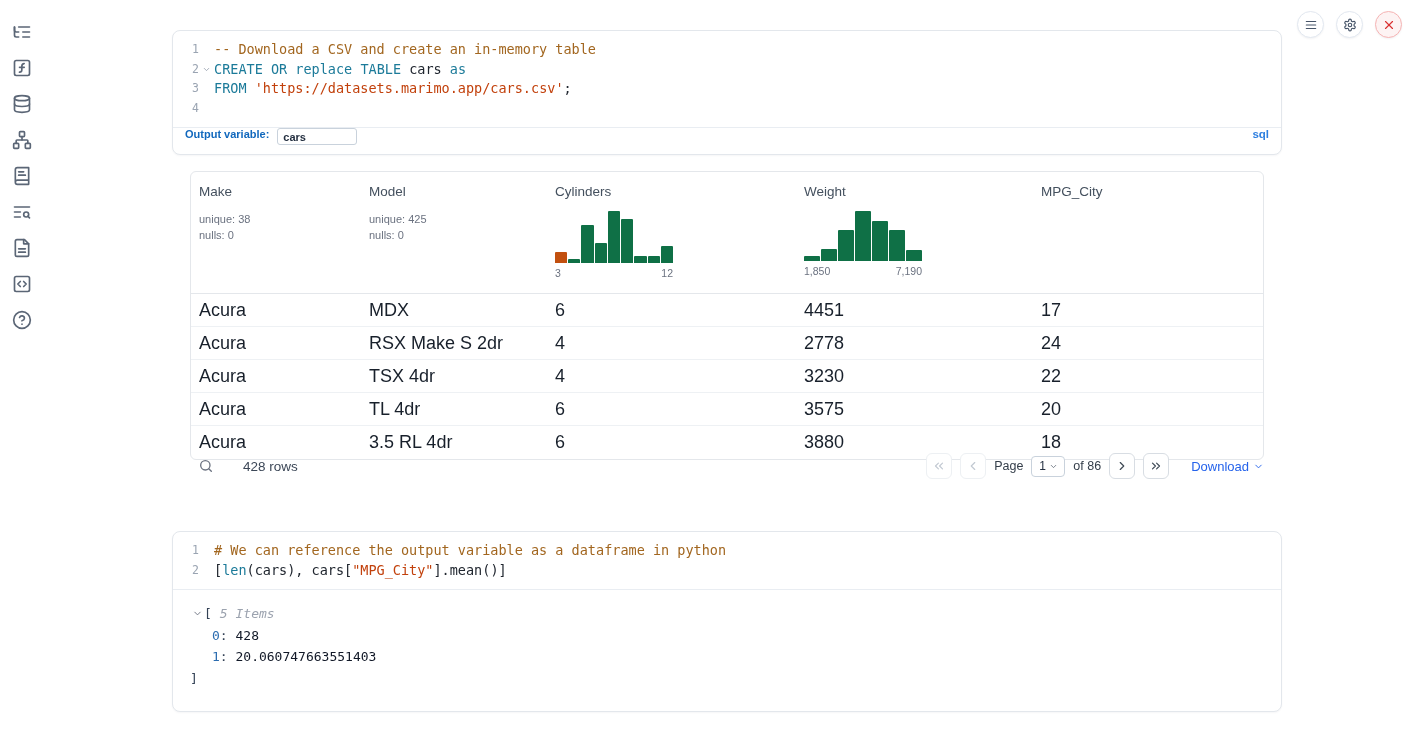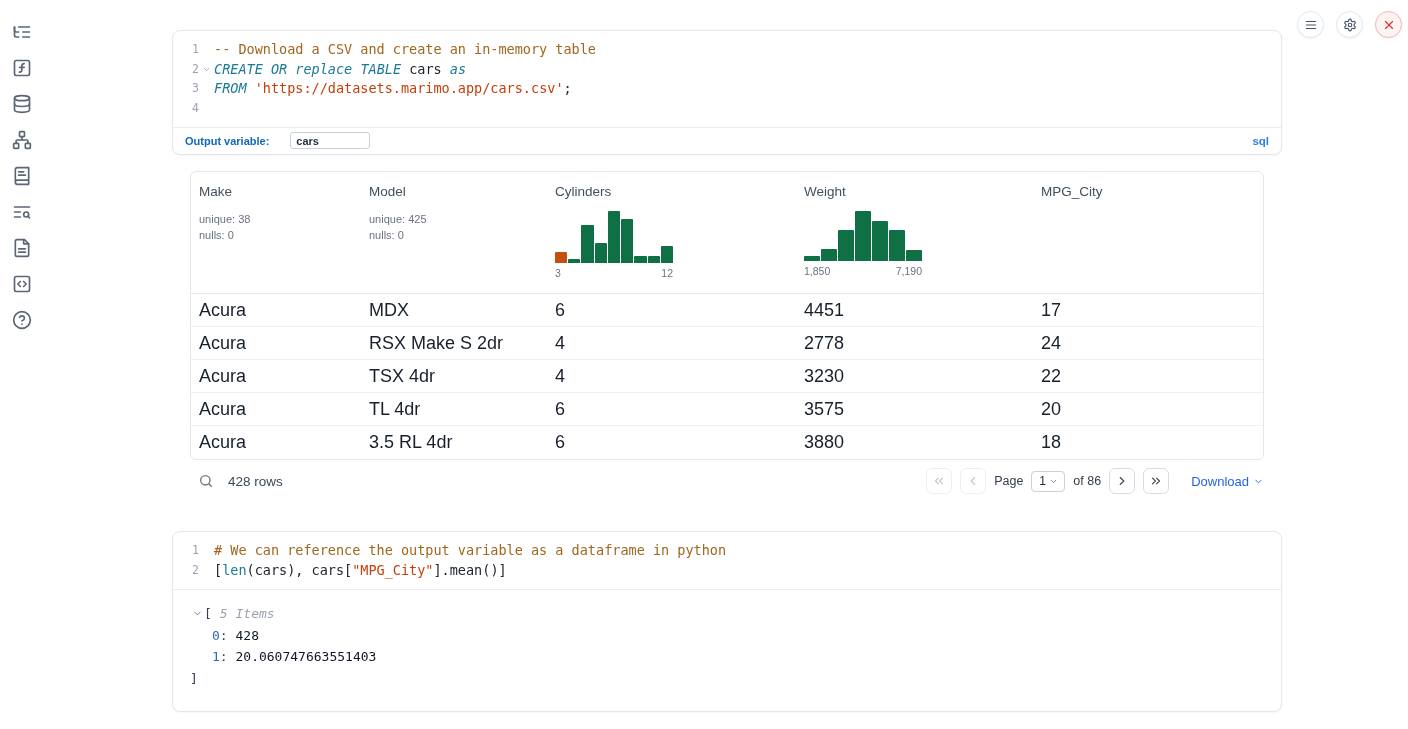--- a/index.html
+++ b/index.html
@@ -27,28 +27,28 @@
   .cell2 { top:531px; height:181px; }
 
   
   .code { font-family:"DejaVu Sans Mono", monospace; font-size:13.5px; line-height:19.5px;
     padding:9px 0; color:var(--plain); cursor:text; }
   .code-line { display:flex; white-space:pre; }
   .gutter { width:26px; flex:none; text-align:right; color:#9aa4b2;
     font-size:11.5px; line-height:19.5px; user-select:none; }
   .fold { width:15px; flex:none; display:flex; align-items:center; justify-content:center; color:#8b95a5; }
   .fold svg { width:9px; height:9px; }
-  .tok-kw  { color:var(--kw);font-style:italic; }
+  .tok-kw  { color:var(--kw); }
   .tok-com { color:var(--com); }
   .tok-str { color:var(--str); }
   .tok-fn  { color:var(--kw); }
   .tok-p   { color:var(--plain); }
 
   .cell-footer { height:26px; border-top:1px solid #e9edf2; display:flex;
-    align-items:center; padding:0 12px;gap:13px; }
+    align-items:flex-start; padding:0 12px; }
   .ov-label { font-size:11px; font-weight:700; color:var(--accent); }
   .ov-input { margin-left:8px; width:80px; height:17px; border:1px solid #c9d2dc;
     border-radius:3px; font-size:11px; font-weight:700; color:#253041; padding:0 5px;
     font-family:"Liberation Sans",sans-serif; }
   .lang-badge { margin-left:auto; font-size:11.5px; font-weight:600; color:var(--badge); }
 
   
   .table-card { position:absolute; top:171px; left:18px; width:1074px; height:289px;
     border:1px solid #e4e7eb; border-radius:6px; background:#fff; overflow:hidden; }
   .table-header { display:grid; grid-template-columns:170px 186px 249px 237px 1fr;
@@ -61,22 +61,22 @@
   .hist-bar { flex:1; background:var(--green); border-radius:1px 1px 0 0; }
   .hist-bar.hl { background:var(--hl); }
   .hist-labels { display:flex; justify-content:space-between; width:118px;
     margin-top:4px; font-size:10.5px; color:#6b7280; }
   .tr { display:grid; grid-template-columns:170px 186px 249px 237px 1fr;
     height:33px; align-items:center; border-bottom:1px solid #eef1f4; }
   .tr:last-child { border-bottom:none; }
   .td { padding:0 8px; font-size:18px; color:#18202b; white-space:nowrap; overflow:hidden; }
 
   
-  .table-footer { position:absolute; top:465px; left:18px; width:1074px; height:32px;
-    display:flex; align-items:center; }
+  .table-footer { position:absolute; top:450px; left:18px; width:1074px; height:32px;
+    display:flex; align-items:center;gap:15px; }
   .search-ic { margin-left:8px; color:#6b7280; cursor:pointer; display:flex; }
   .rowcount { margin-left:14px; font-size:13.5px; color:#3c4757; }
   .pager { margin-left:auto; display:flex; align-items:center; gap:8px; }
   .pager-btn { width:26px; height:26px; border:1px solid #d8dde3; border-radius:6px;
     background:#fff; display:flex; align-items:center; justify-content:center;
     color:#3f4a56; cursor:pointer; padding:0; }
   .pager-btn.disabled { border-color:#edf0f3; color:#c2c9d2; cursor:default; }
   .pager-text { font-size:12.5px; color:#333d49; }
   .page-select { height:21px; min-width:34px; border:1px solid #c9d2dc; border-radius:4px;
     display:flex; align-items:center; gap:3px; padding:0 4px 0 7px; font-size:12px;

